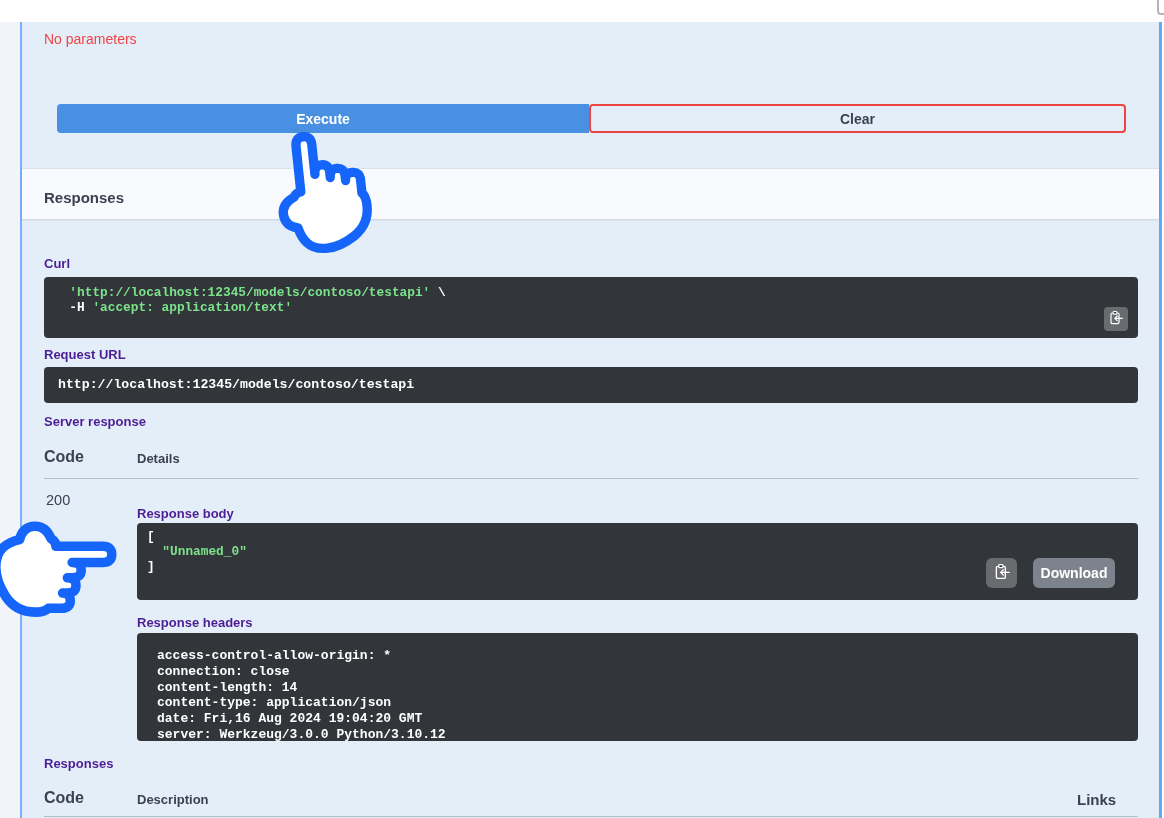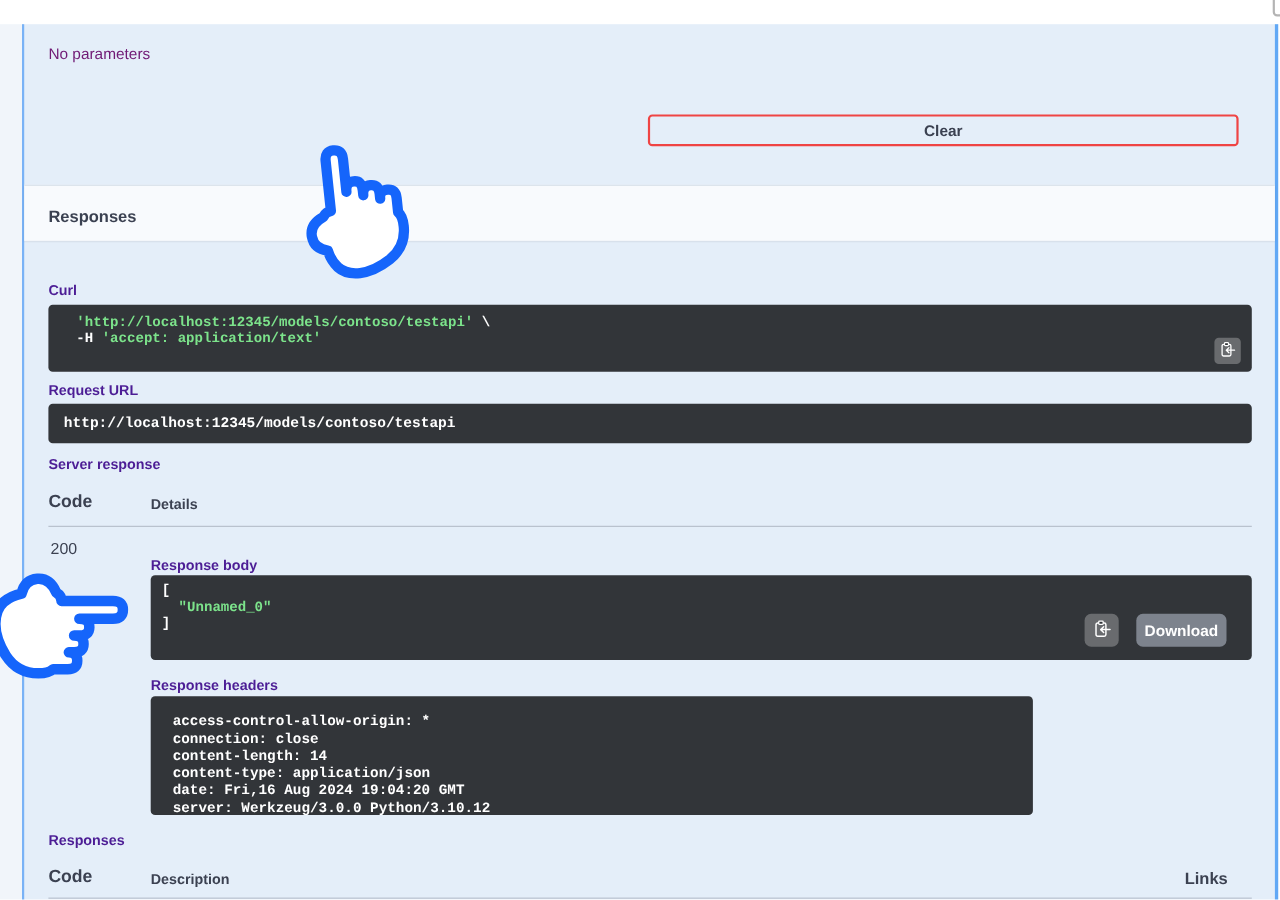--- a/index.html
+++ b/index.html
@@ -21,21 +21,21 @@
     box-shadow:0 1px 2px rgba(0,0,0,.12); cursor:pointer;
   }
   .section-band .band-title{
     position:absolute; left:22px; top:20px; font-size:15px; font-weight:bold; color:#3b4151;
   }
   .hdivider{ position:absolute; left:44px; width:1094px; height:1px; background:rgba(59,65,81,.28); }
   .div-1{ top:478px; }
   .div-2{ top:816px; }
 
   
-  .no-params{ position:absolute; left:44px; top:41px; font-size:14px; color:#701a75; }
+  .no-params{ position:absolute; left:44px; top:31px; font-size:14px; color:#ef4444; }
   .lbl{ position:absolute; font-size:13px; font-weight:bold; color:#4c1d95; }
   .lbl-curl{ left:44px; top:256px; }
   .lbl-requrl{ left:44px; top:347px; }
   .lbl-serverresp{ left:44px; top:414px; }
   .lbl-respbody{ left:137px; top:506px; }
   .lbl-respheaders{ left:137px; top:615px; }
   .lbl-responses2{ left:44px; top:756px; }
   .th-code{ position:absolute; left:44px; top:448px; font-size:16px; font-weight:bold; }
   .th-details{ position:absolute; left:137px; top:451px; font-size:13px; font-weight:bold; }
   .status-code{ position:absolute; left:46px; top:492px; font-size:14.5px; color:#3b4151; }
@@ -56,21 +56,21 @@
   }
 
   
   .codeblock{
     position:absolute; background:#323539; border-radius:4px; color:#ffffff;
     font-family:"Liberation Mono", monospace; font-weight:bold; overflow:hidden;
   }
   .curl-block{ left:44px; top:277px; width:1094px; height:61px; padding:8px 10px; font-size:12.8px; line-height:15.2px; }
   .url-block{ left:44px; top:367px; width:1094px; height:36px; padding-left:14px; font-size:13.2px; line-height:36px; }
   .body-block{ left:137px; top:523px; width:1001px; height:77px; padding:7px 10px; font-size:12.8px; line-height:14.8px; }
-  .headers-block{ left:137px; top:633px; width:802px; height:108px; padding:15px 20px; font-size:13px; line-height:15.8px; }
+  .headers-block{ left:137px; top:633px; width:1001px; height:108px; padding:15px 20px; font-size:13px; line-height:15.8px; }
   .code-line{ white-space:pre; }
   .tok{ white-space:pre; color:#ffffff; }
   .tok.str{ color:#7ce38b; }
 
   
   .copy-btn{
     position:absolute; border:none; border-radius:4px; background:rgba(255,255,255,.27);
     display:flex; align-items:center; justify-content:center; cursor:pointer;
   }
   .copy-curl{ right:10px; bottom:7px; width:24px; height:24px; }
@@ -95,20 +95,21 @@
 </head>
 <body>
 
 <div class="page">
 
   <div class="left-gutter"></div>
   <div class="opblock-bg"></div>
 
   <div class="no-params">No parameters</div>
 
+  <button class="btn-execute">Execute</button>
   <button class="btn-clear">Clear</button>
 
   <div class="section-band">
     <span class="band-title">Responses</span>
   </div>
 
   <div class="lbl lbl-curl">Curl</div>
   <div class="codeblock curl-block">
     <div class="code-line"><span class="tok">  </span><span class="tok str">'http://localhost:12345/models/contoso/testapi'</span><span class="tok"> \</span></div>
     <div class="code-line"><span class="tok">  </span><span class="tok">-H </span><span class="tok str">'accept: application/text'</span></div>

